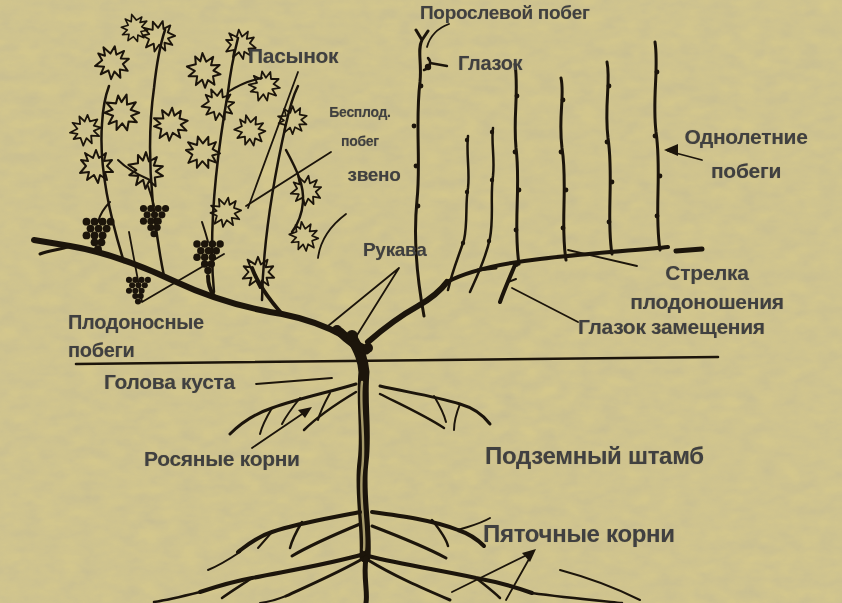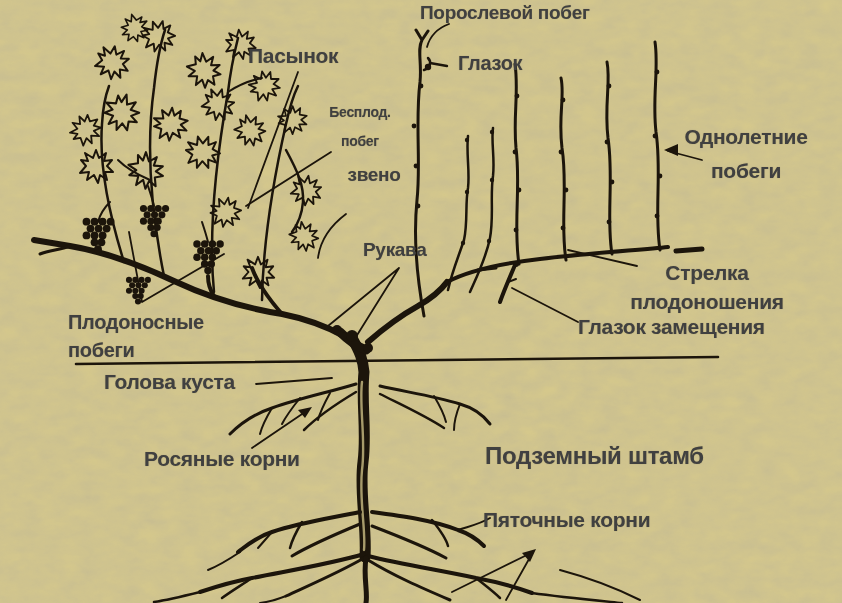--- a/index.html
+++ b/index.html
@@ -26,21 +26,21 @@
   #lbl-besplod{left:306px;top:98px;width:108px;font-size:14px;line-height:29px;text-align:center;}
   #lbl-plodovoe{left:318px;top:161px;width:112px;font-size:19px;line-height:27px;text-align:center;}
   #lbl-rukava{left:363px;top:239px;font-size:19px;}
   #lbl-odnoletnie{left:672px;top:120px;width:148px;font-size:21px;line-height:34px;text-align:center;}
   #lbl-strelka{left:604px;top:258px;width:206px;font-size:21px;line-height:29px;text-align:center;}
   #lbl-suchek{left:578px;top:315px;font-size:21px;}
   #lbl-plodonosnye{left:68px;top:308px;width:156px;font-size:20px;line-height:28px;text-align:left;}
   #lbl-golova{left:104px;top:370px;font-size:21px;}
   #lbl-rosyanye{left:144px;top:447px;font-size:21px;text-align:right;}
   #lbl-podzemny{left:437px;top:442px;font-size:24px;margin-left:48px;}
-  #lbl-pyatochnye{left:483px;top:508px;font-size:21px;}
+  #lbl-pyatochnye{left:483px;top:520px;font-size:24px;}
 </style>
 </head>
 <body>
 
 <div class="stage">
 
   <svg width="842" height="603" viewBox="0 0 842 603">
     <defs>
       <filter id="grain" x="0" y="0" width="100%" height="100%">
         <feTurbulence type="fractalNoise" baseFrequency="0.05 0.085" numOctaves="4" seed="9"></feTurbulence>

